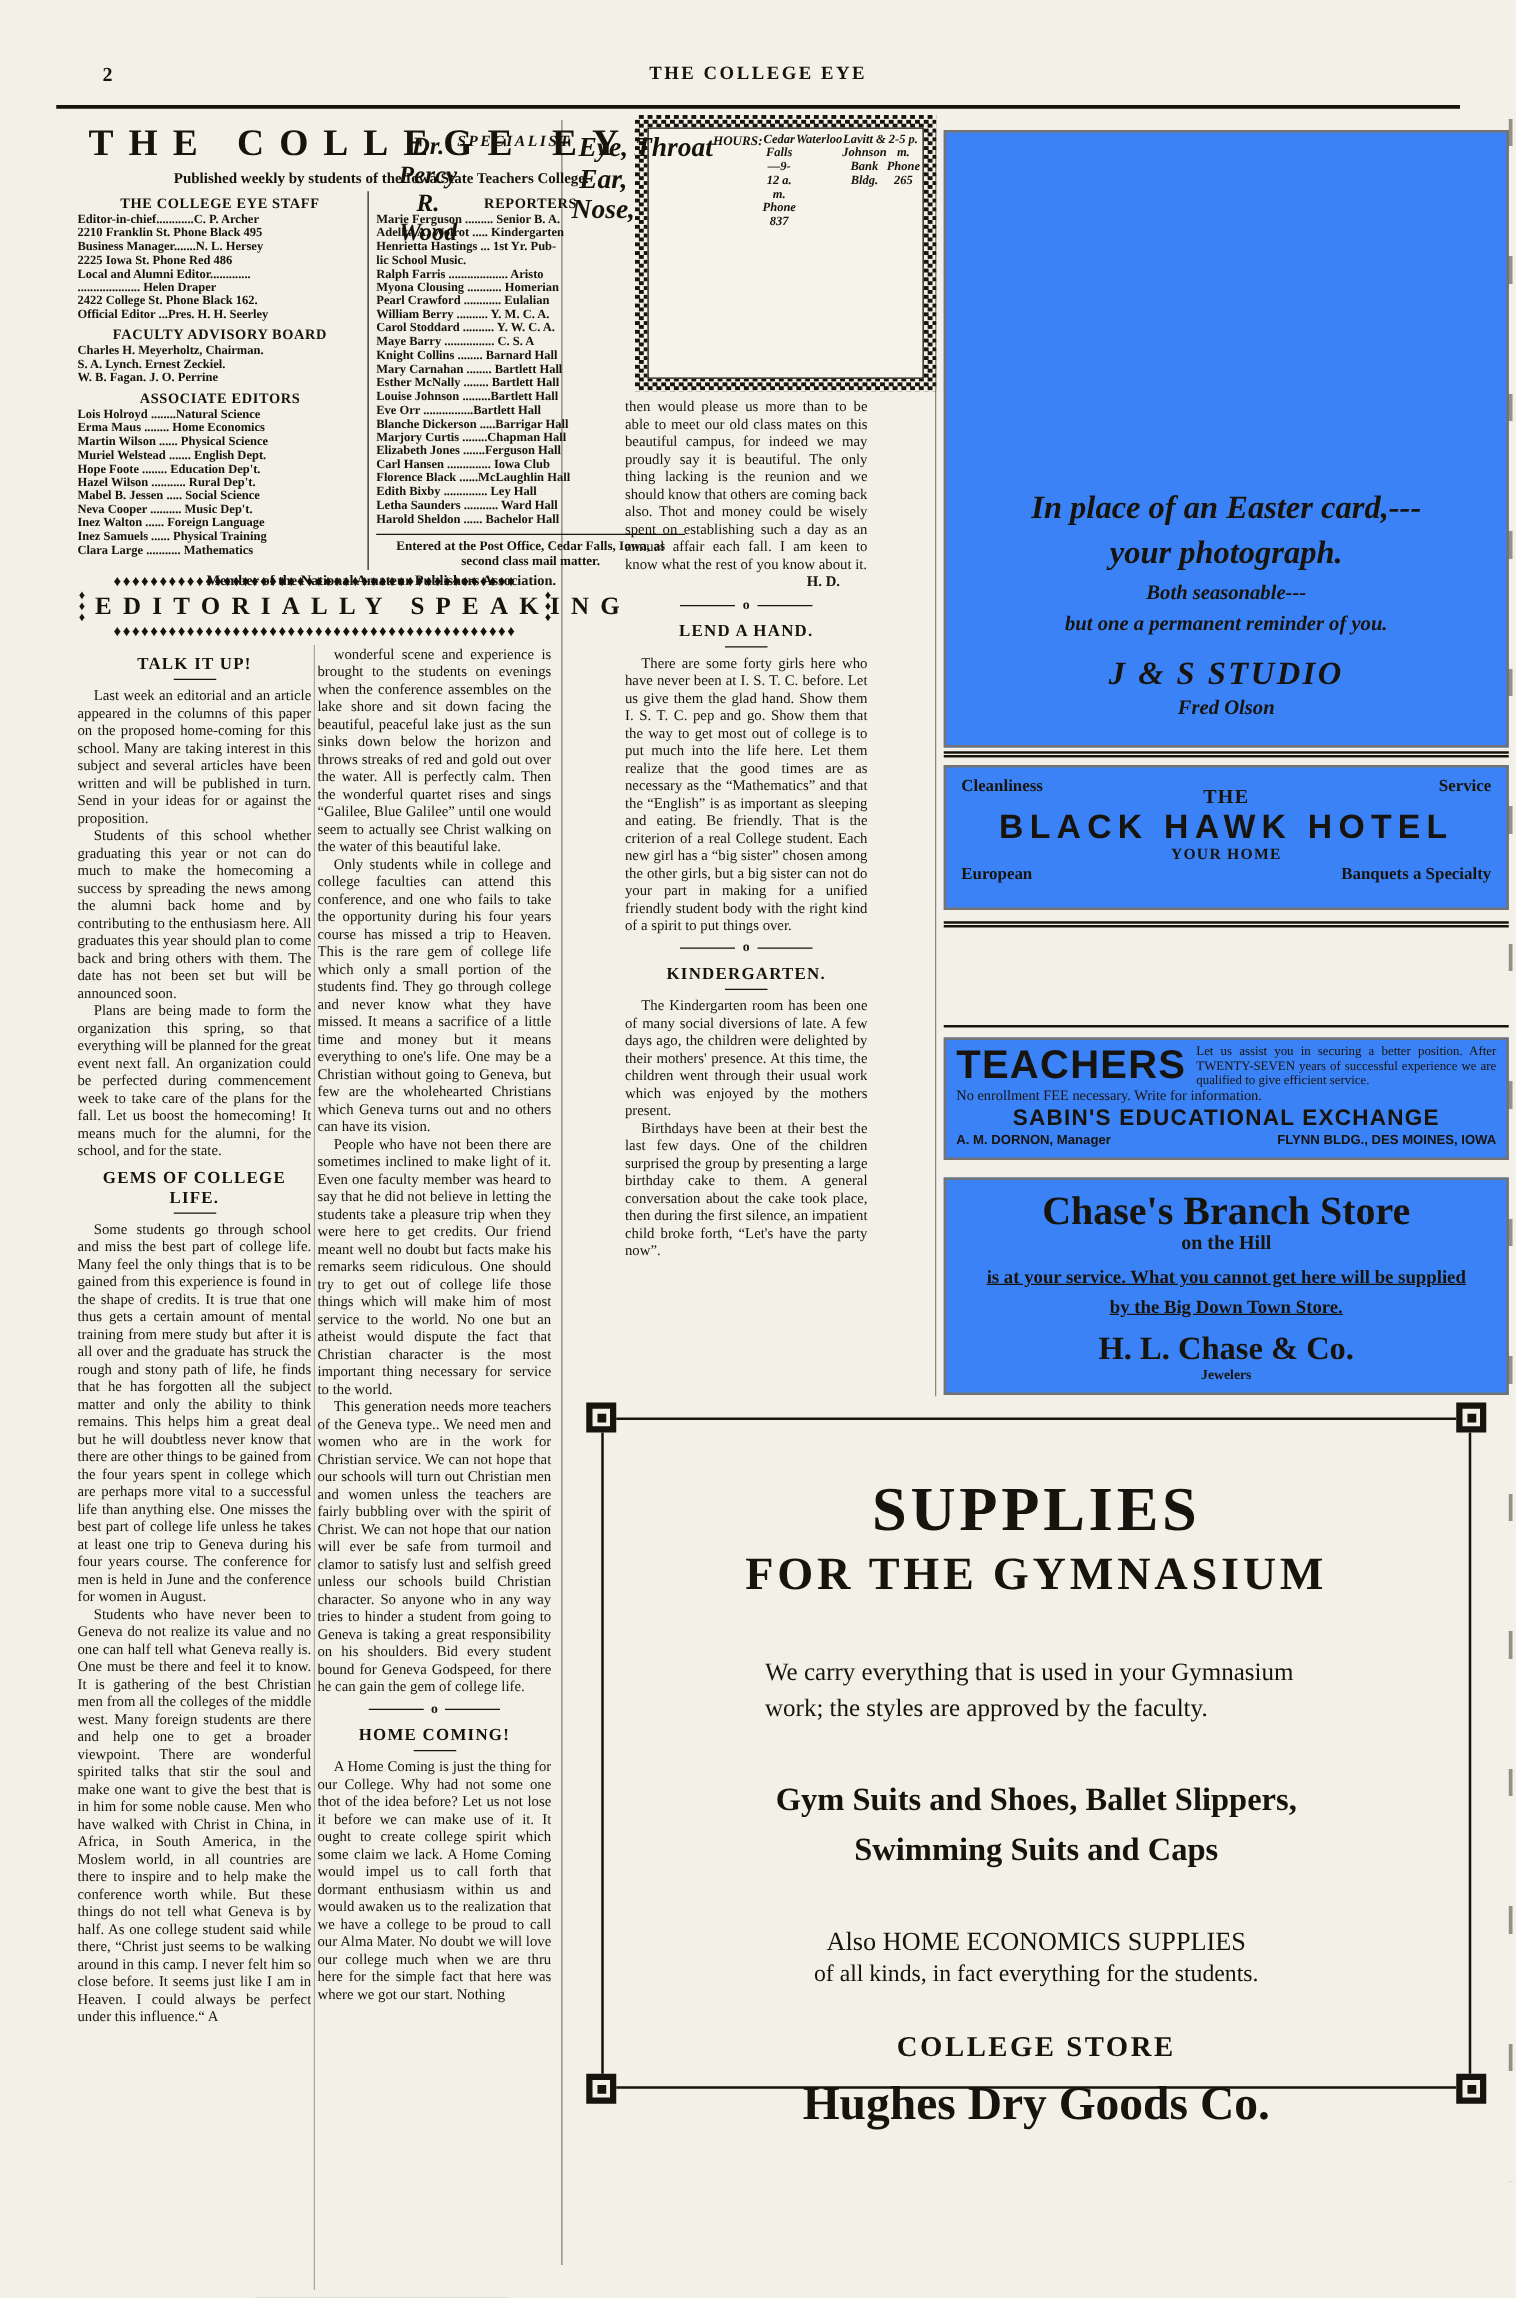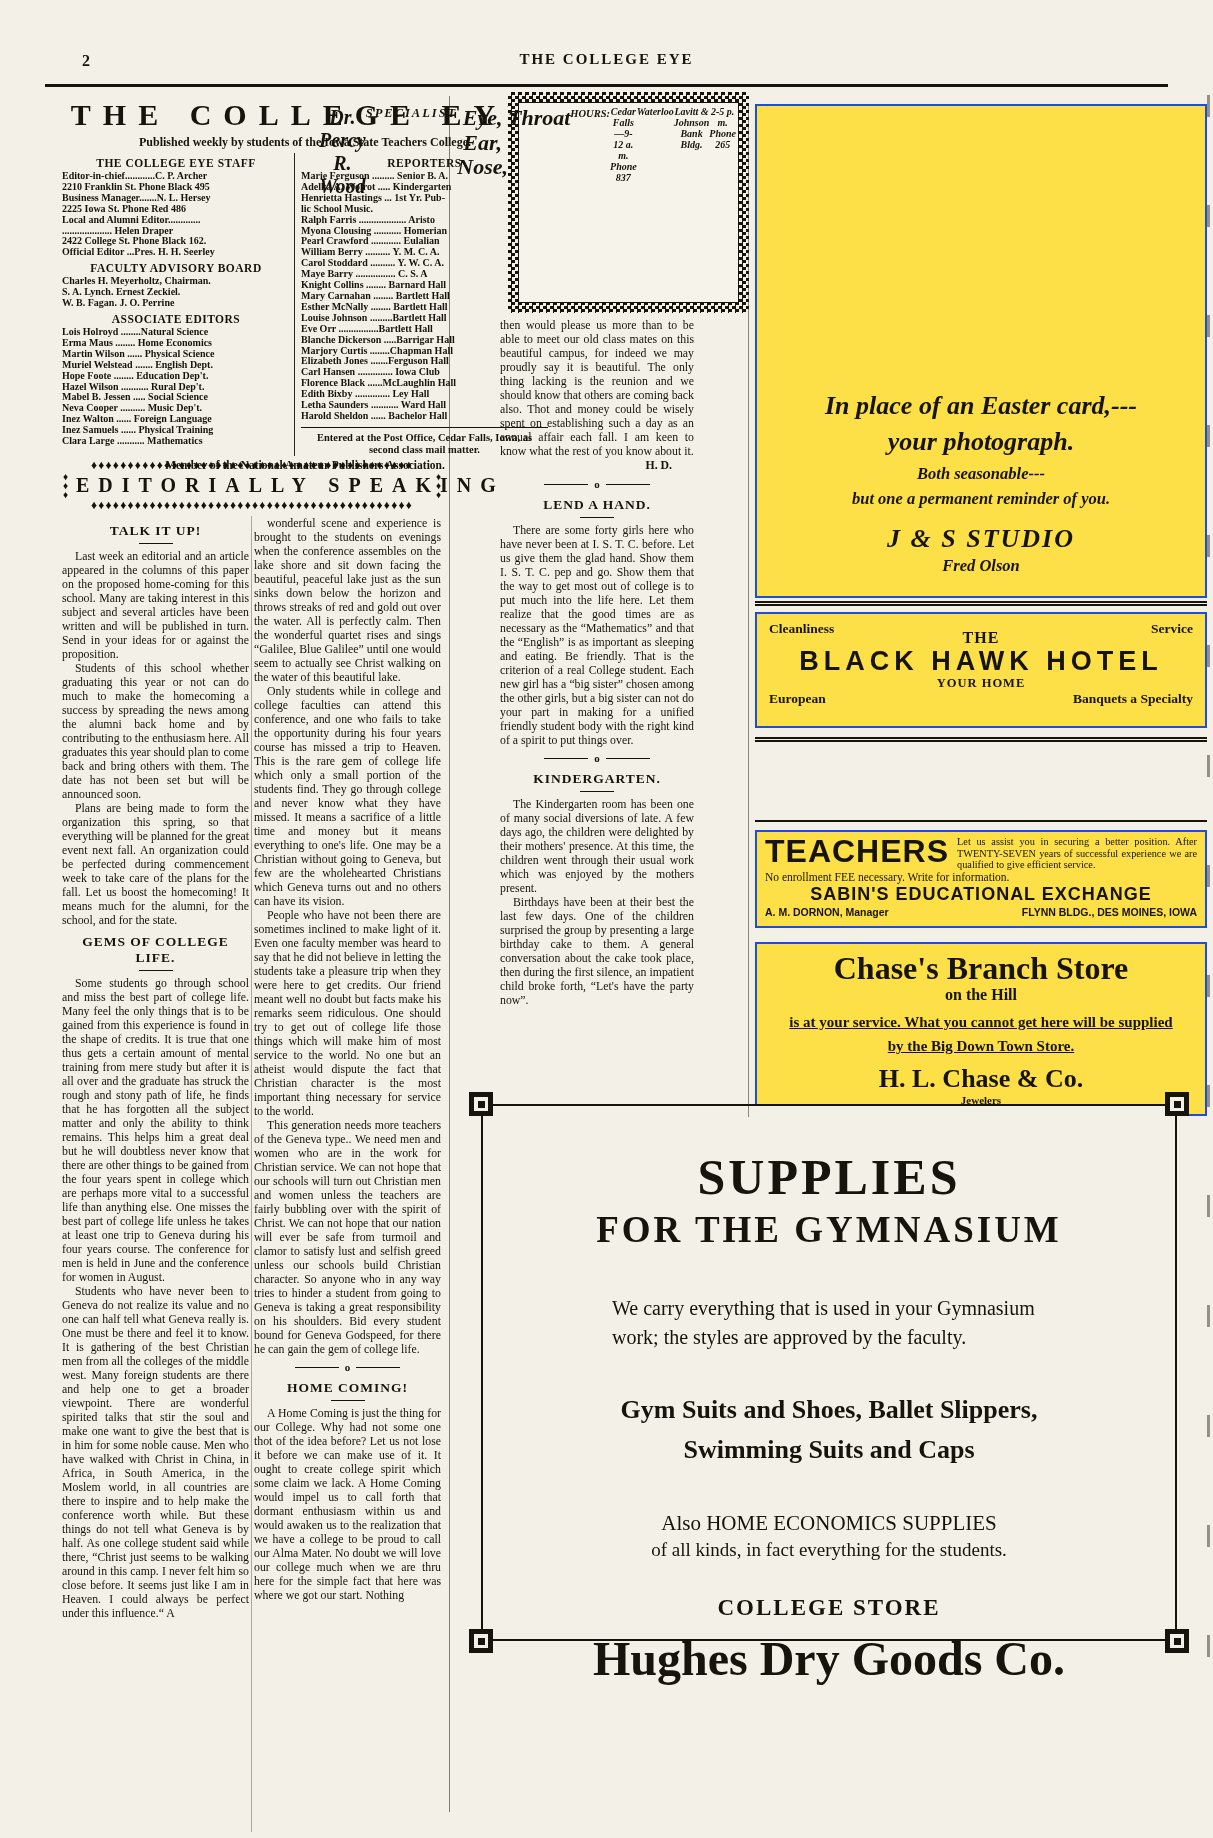--- a/index.html
+++ b/index.html
@@ -61,21 +61,21 @@
      padding:10px;box-sizing:border-box;}
   .wood-inner{background:#f6f3ea;border:1px solid #17130d;width:100%;height:100%;box-sizing:border-box;
      text-align:center;display:flex;flex-direction:row;justify-content:flex-end;padding:2px;font-style:italic;}
   .wood-name{font-size:20px;font-weight:bold;margin:1px 0 2px;}
   .wood-spec{font-size:12.5px;font-weight:bold;letter-spacing:2px;margin:1px 0;}
   .wood-ent{font-size:22px;font-weight:bold;line-height:1.12;margin:1px 0;}
   .wood-hours-label{font-size:10.5px;font-weight:bold;margin-top:3px;}
   .wood-line{font-size:10px;font-weight:bold;margin:1px 0;}
 
   
-  .adbox{position:absolute;border:2px solid #1d4ed8;box-sizing:border-box;background:#fde047;}
+  .adbox{position:absolute;border:2px solid #737373;box-sizing:border-box;background:#3b82f6;}
   .ad-easter{left:755px;top:104px;width:452px;height:494px;text-align:center;}
   .easter-head{margin-top:282px;font-style:italic;font-weight:bold;font-size:26px;line-height:1.4;}
   .easter-sub{font-style:italic;font-weight:bold;font-size:16.5px;line-height:1.55;}
   .easter-studio{font-style:italic;font-weight:bold;font-size:26px;letter-spacing:2px;margin-top:12px;}
   .easter-olson{font-style:italic;font-weight:bold;font-size:16.5px;margin-top:2px;}
   .dblrule{position:absolute;left:755px;width:452px;height:5px;border-top:2px solid #17130d;border-bottom:2px solid #17130d;box-sizing:border-box;}
   .ad-hotel{left:755px;top:612px;width:452px;height:116px;padding:7px 12px;}
   .hotel-row{display:flex;justify-content:space-between;font-size:13.5px;font-weight:bold;}
   .hotel-the{text-align:center;font-size:16px;font-weight:bold;margin-top:-8px;letter-spacing:1px;}
   .hotel-name{text-align:center;font-family:"Liberation Sans","DejaVu Sans",sans-serif;font-weight:bold;
@@ -93,35 +93,35 @@
      font-weight:bold;font-size:10.5px;margin-top:1px;}
   .ad-chase{left:755px;top:942px;width:452px;height:174px;text-align:center;padding-top:8px;}
   .chase-name{font-size:32px;font-weight:bold;line-height:1.05;}
   .chase-hill{font-size:16px;font-weight:bold;}
   .chase-l1{font-size:15px;font-weight:bold;text-decoration:underline;margin-top:10px;}
   .chase-l2{font-size:15px;font-weight:bold;text-decoration:underline;margin-top:7px;}
   .chase-co{font-size:26px;font-weight:bold;margin-top:9px;}
   .chase-jew{font-size:11px;font-weight:bold;}
 
   
-  .ad-gym{position:absolute;left:481px;top:1104px;width:696px;height:537px;border:2.5px solid #17130d;
+  .ad-gym{position:absolute;left:481px;top:1134px;width:696px;height:537px;border:2.5px solid #17130d;
      box-sizing:border-box;text-align:center;background:#f3f0e7;}
   .gymc{position:absolute;width:24px;height:24px;background:#f3f0e7;border:5px solid #17130d;box-sizing:border-box;
      display:flex;align-items:center;justify-content:center;}
   .gymc::after{content:"";width:7px;height:7px;background:#17130d;}
   .gymc.tl{left:-14px;top:-14px;} .gymc.tr{right:-14px;top:-14px;}
   .gymc.bl{left:-14px;bottom:-14px;} .gymc.br{right:-14px;bottom:-14px;}
   .gym-supplies{font-size:50px;font-weight:bold;letter-spacing:3px;margin-top:46px;line-height:1;}
   .gym-forthe{font-size:37px;font-weight:bold;letter-spacing:3px;margin-top:9px;line-height:1;}
   .gym-para{width:434px;margin:46px auto 0;text-align:left;font-size:20px;line-height:1.45;}
   .gym-items{font-size:26px;font-weight:bold;margin-top:38px;line-height:1.55;}
   .gym-also{font-size:21px;margin-top:40px;}
   .gym-ofall{font-size:19px;margin-top:3px;}
   .gym-store{font-size:23px;font-weight:bold;letter-spacing:2px;margin-top:34px;}
-  .gym-hughes{font-size:48px;font-weight:bold;margin-top:10px;}
+  .gym-hughes{font-size:38px;font-weight:bold;margin-top:10px;}
 
   
   .vd2{position:absolute;left:449px;top:96px;height:1716px;width:1px;background:rgba(35,29,18,.55);}
   .vd3{position:absolute;left:748px;top:104px;height:1013px;width:1px;background:rgba(35,29,18,.5);}
   .scan-right{position:absolute;right:3px;top:95px;width:3px;height:1650px;opacity:.45;
      background:repeating-linear-gradient(180deg,#241d12 0 22px,transparent 22px 110px);}
 </style>
 </head>
 <body>
 

